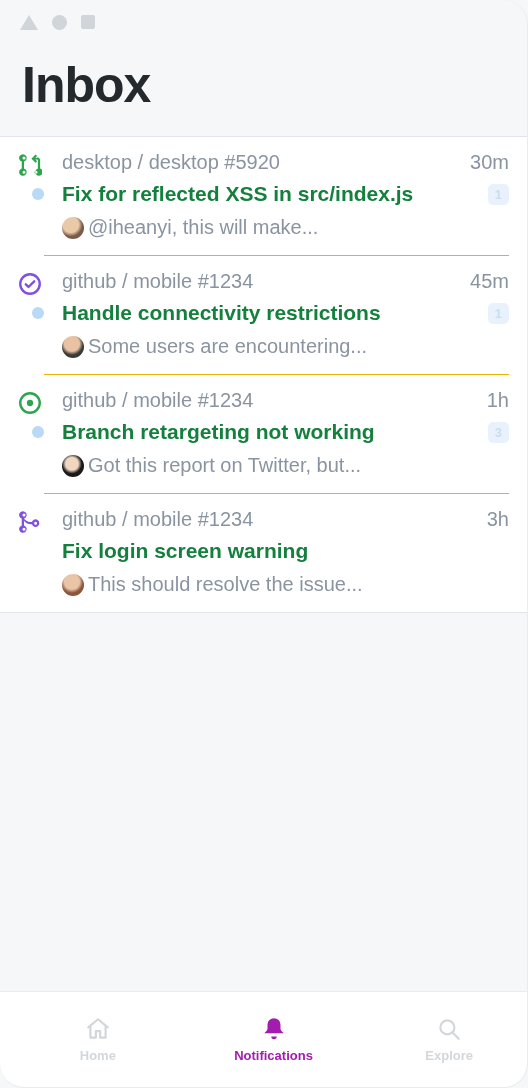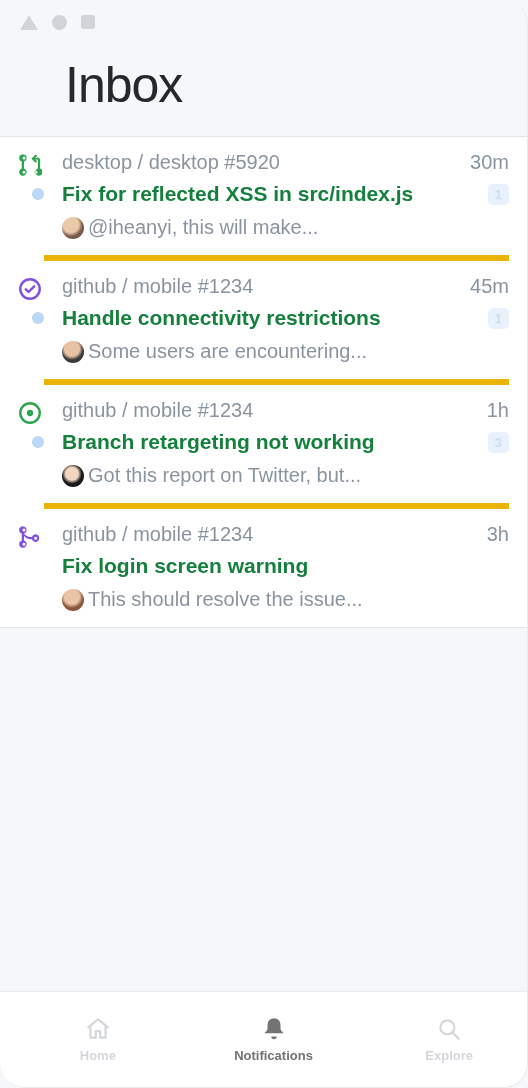--- a/index.html
+++ b/index.html
@@ -33,45 +33,44 @@
     }
     .titlebar .shape-sq {
       width: 14px; height: 14px; border-radius: 2px;
       background: #d1d5da;
     }
     .header {
       padding: 12px 22px 22px;
     }
     .header h1 {
       font-size: 50px;
-      font-weight: 400;
+      font-weight: 700;
       color: #24292e;
       letter-spacing: -1px;
-      margin-left: 43px;
     }
     .list {
       background: #fff;
       border-top: 1px solid #e1e4e8;
       border-bottom: 1px solid #e1e4e8;
     }
     .item {
       display: flex;
       padding: 14px 18px 0 18px;
     }
     .item-icon {
       width: 26px;
       flex: 0 0 26px;
       padding-top: 2px;
     }
     .item-icon svg { display: block; }
     .item-body {
       flex: 1;
       padding-left: 18px;
       padding-bottom: 16px;
-      border-bottom: 6px solid #eab308;
+      border-bottom: 1px solid #eab308;
       min-width: 0;
     }
     .item:last-child .item-body { border-bottom: none; }
     .row1 {
       display: flex;
       align-items: baseline;
       justify-content: space-between;
       color: #8a94a0;
       font-size: 20px;
     }
@@ -143,21 +142,21 @@
     .tab {
       flex: 1;
       display: flex;
       flex-direction: column;
       align-items: center;
       justify-content: center;
       gap: 6px;
       color: #d3d7db;
       margin-left: 20px;
     }
-    .tab.active { color: #737373; }
+    .tab.active { color: #a21caf; }
     .tab-label {
       font-size: 13px;
       font-weight: 700;
     }
     .tab svg { display: block; }
   </style>
 </head>
 <body>
 
 <div class="titlebar">

